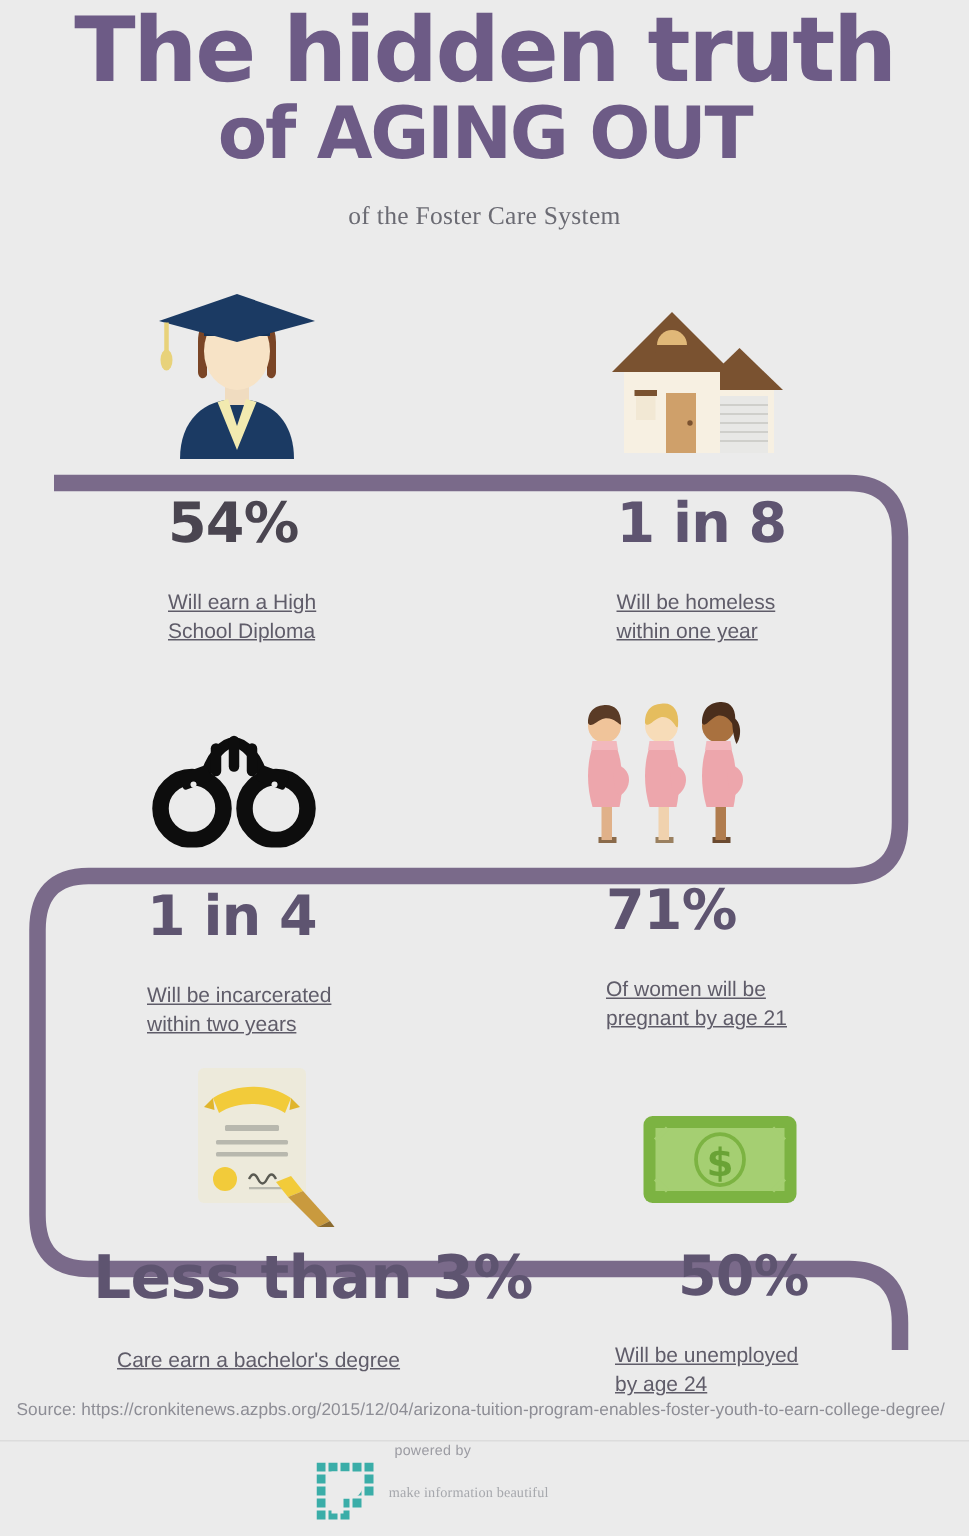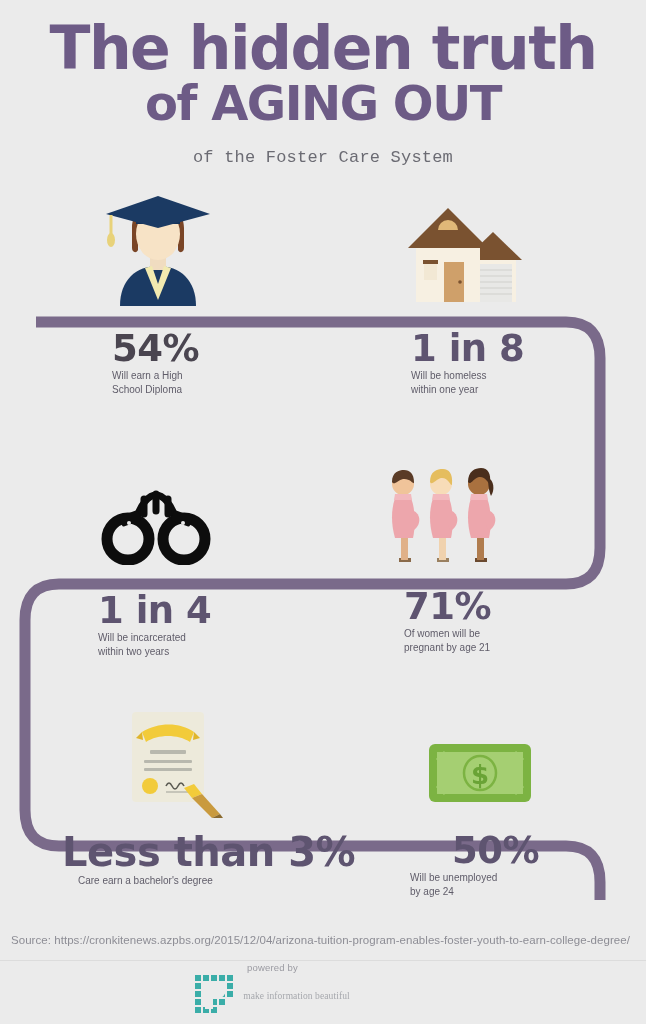--- a/index.html
+++ b/index.html
@@ -19,37 +19,37 @@
     height: 1024px;
     background: #ebebeb;
   }
 
   
   .header {
     position: absolute;
     top: 0; left: 0;
     width: 646px;
     text-align: center;
-    padding-top: 18px;
+    padding-top: 4px;
   }
   .title-line {
     font-size: 60px;
     font-weight: bold;
     color: #6d5b86;
     letter-spacing: -1.5px;
     line-height: 1.02;
     font-family: "DejaVu Sans", sans-serif;
   }
   .title-line-2 { font-size: 48px; }
   .subtitle {
     margin-top: 20px;
     font-size: 17px;
     color: #6b6b73;
     letter-spacing: 0.2px;
-    font-family: Liberation Mono, monospace;
+    font-family: Liberation Serif, serif;
   }
 
   
   .snake {
     position: absolute;
     top: 300px;
     left: 0;
     width: 646px;
     height: 600px;
     pointer-events: none;
@@ -63,26 +63,27 @@
     font-size: 37px;
     font-weight: bold;
     letter-spacing: -0.5px;
     line-height: 1;
     font-family: "DejaVu Sans", sans-serif;
     white-space: nowrap;
   }
   .stat-value.purple { color: #5e5470; }
   .stat-value.dark   { color: #4a4550; }
   .stat-caption {
-    margin-top: 2px;
-    font-size: 10px;
+    margin-top: 25px;
+    font-size: 14px;
     color: #5f5c69;
     line-height: 1.38;
     white-space: pre-line;
     font-family: "Liberation Sans", sans-serif;
+    text-decoration: underline;
   }
   .stat-value.big {
     font-size: 40px;
   }
 
   
   .icon-wrap { position: absolute; }
 
   
   .source-line {
@@ -95,21 +96,21 @@
     font-family: "Liberation Sans", sans-serif;
   }
   .footer-divider {
     position: absolute;
     left: 0; top: 960px;
     width: 646px; height: 1px;
     background: #dcdcdc;
   }
   .pikto {
     position: absolute;
-    left: 0; top: 962px;
+    left: 16px; top: 962px;
     width: 545px;
     display: flex;
     flex-direction: column;
     align-items: center;
   }
   .powered-by {
     font-size: 9.5px;
     color: #9b9ba2;
     margin-bottom: 2px;
     letter-spacing: 0.2px;

